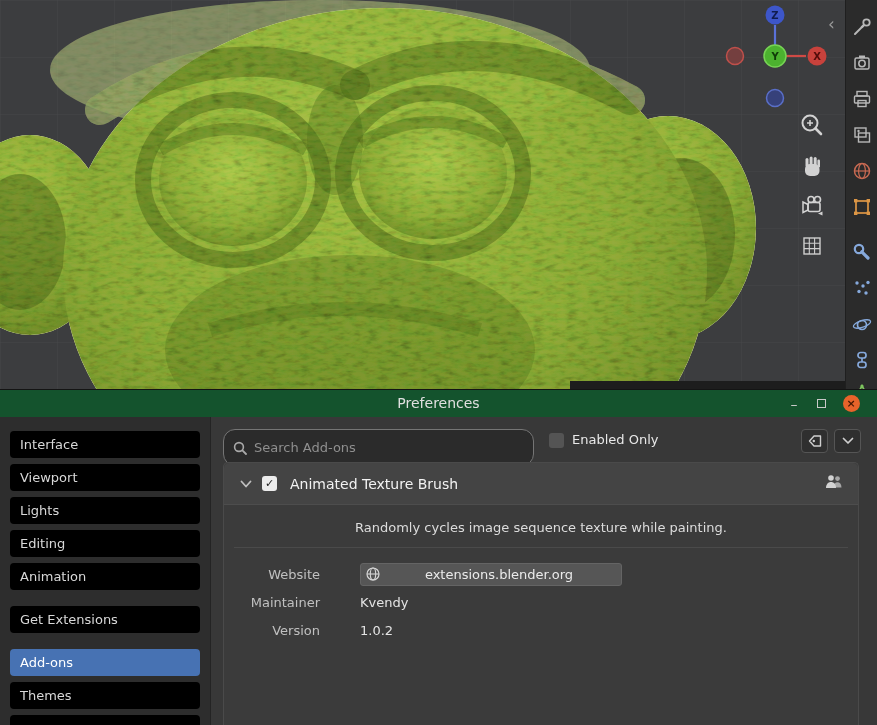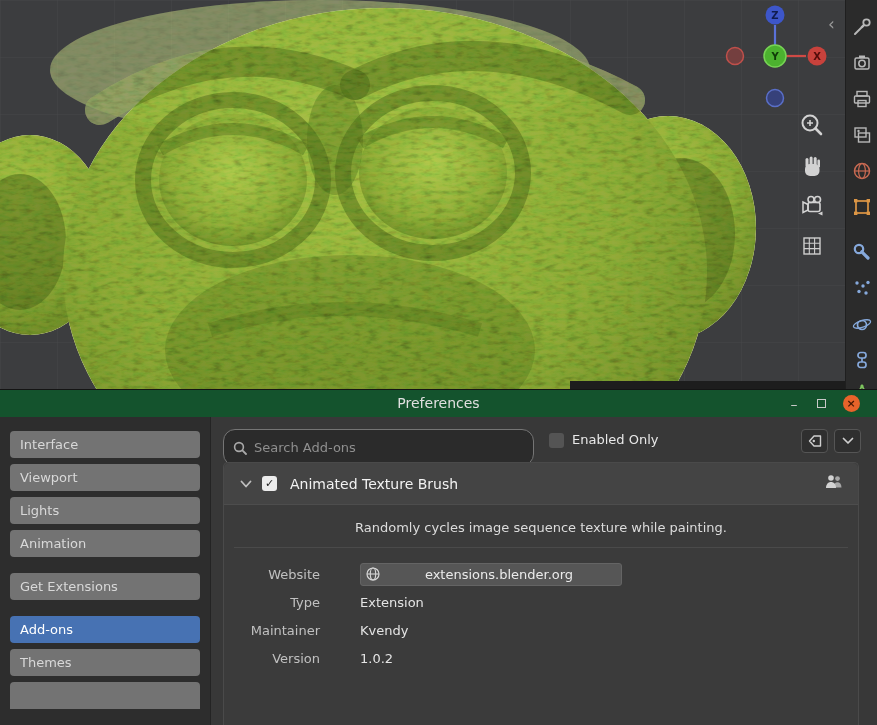--- a/index.html
+++ b/index.html
@@ -32,21 +32,21 @@
   .titlebar { position:relative; height:27px; background:#14532d; }
   .titlebar .title { position:absolute; left:0; right:0; top:5px; text-align:center; color:#e0e0e0; font-size:14px; }
   .winbtn { position:absolute; top:0; height:27px; display:flex; align-items:center; justify-content:center; cursor:pointer; }
   .winbtn.min { right:72px; width:22px; color:#c9c9c9; font-size:14px; }
   .winbtn.max { right:45px; width:22px; }
   .winbtn.max .sq { width:9px; height:9px; border:1.5px solid #c9c9c9; }
   .winbtn.close { right:15px; width:22px; }
   .winbtn.close .circ { width:17px; height:17px; border-radius:50%; background:#e8632a; color:#471803; font-size:11px; font-weight:bold; display:flex; align-items:center; justify-content:center; line-height:1; }
 
   .sidebar { position:absolute; left:0; top:27px; bottom:0; width:210px; background:#2d2d2d; padding:14px 10px 0 10px; overflow:hidden; }
-  .sb-btn { width:190px; height:27px; margin-bottom:6px; background:#737373; border-radius:4px; color:#d8d8d8; font-size:13px; line-height:27px; padding-left:10px; cursor:pointer; }
+  .sb-btn { width:190px; height:27px; margin-bottom:6px; background:#000000; border-radius:4px; color:#d8d8d8; font-size:13px; line-height:27px; padding-left:10px; cursor:pointer; }
   .sb-btn.selected { background:#4772b3; color:#ffffff; }
   .sb-sep { height:10px; }
   .sb-btn.partial { height:27px; border-radius:4px 4px 0 0; }
 
   .main { position:absolute; left:210px; right:0; top:27px; bottom:0; background:#383838; border-left:1px solid #242424; overflow:hidden; }
 
   .search-field { position:absolute; left:12px; top:12px; width:311px; height:37px; background:#2b2b2b; border:1px solid #757575; border-radius:12px; display:flex; align-items:center; padding:0 8px 0 9px; }
   .search-field input { flex:1; border:none; outline:none; background:transparent; color:#cccccc; font-size:13px; font-family:inherit; margin-left:7px; }
   .search-field input::placeholder { color:#8f8f8f; }
 
@@ -257,20 +257,21 @@
       </div>
     <div class="winbtn close">
       <span class="circ">×</span>
     </div>
   </div>
 
   <div class="sidebar">
     <div class="sb-btn">Interface</div>
     <div class="sb-btn">Viewport</div>
     <div class="sb-btn">Lights</div>
+    <div class="sb-btn">Editing</div>
     <div class="sb-btn">Animation</div>
     <div class="sb-sep"></div>
     <div class="sb-btn">Get Extensions</div>
     <div class="sb-sep"></div>
     <div class="sb-btn selected">Add-ons</div>
     <div class="sb-btn">Themes</div>
     <div class="sb-btn partial"></div>
   </div>
 
   <div class="main">
@@ -325,24 +326,20 @@
           <span class="url-btn">
             <svg width="16" height="16" viewBox="0 0 16 16">
               <circle cx="8" cy="8" r="6" fill="none" stroke="#d6d6d6" stroke-width="1.2"></circle>
               <ellipse cx="8" cy="8" rx="2.7" ry="6" fill="none" stroke="#d6d6d6" stroke-width="1.1"></ellipse>
               <line x1="2" y1="8" x2="14" y2="8" stroke="#d6d6d6" stroke-width="1.1"></line>
             </svg>
             <span class="url-text">extensions.blender.org</span>
           </span>
         </div>
         <div class="arow">
-          <span class="lbl">Type</span>
-          <span class="val">Extension</span>
-        </div>
-        <div class="arow">
           <span class="lbl">Maintainer</span>
           <span class="val">Kvendy</span>
         </div>
         <div class="arow">
           <span class="lbl">Version</span>
           <span class="val">1.0.2</span>
         </div>
       </div>
     </div>
   </div>

